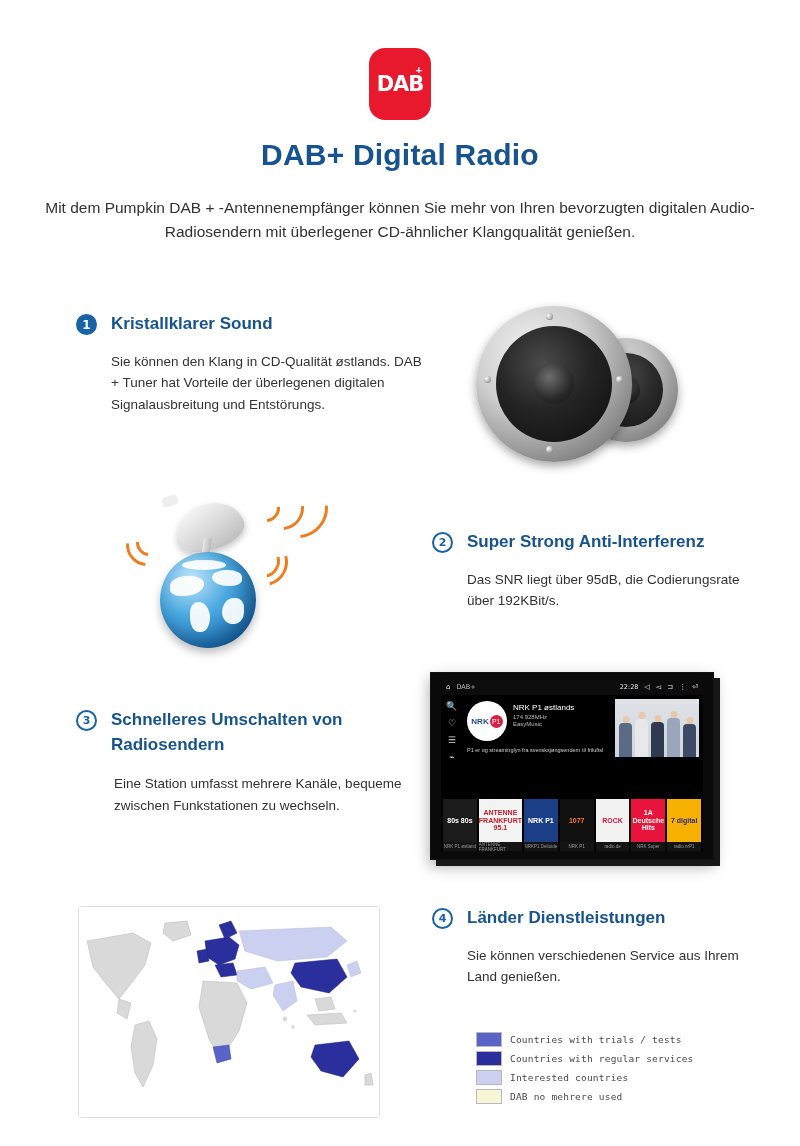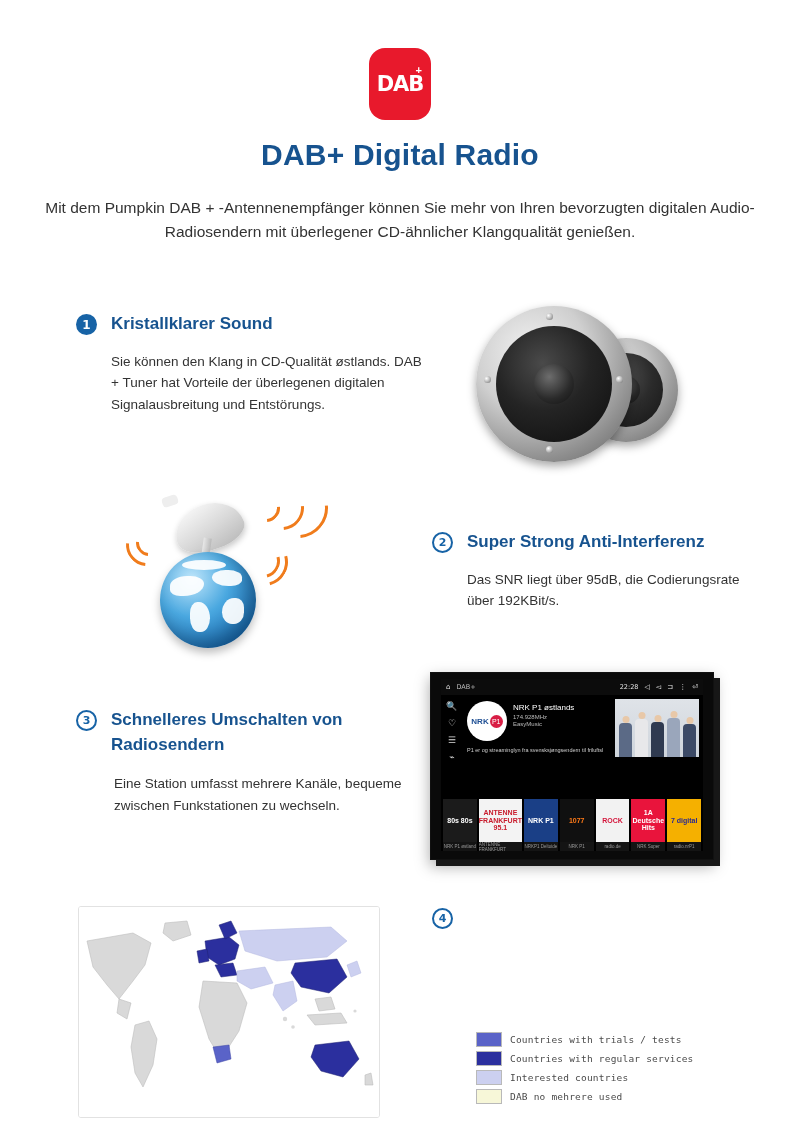--- a/index.html
+++ b/index.html
@@ -433,21 +433,23 @@
         <div class="art" style="background:#f5b000;color:#2b2b8f">7 digital</div>
         <div class="cap">radio.nrP1</div>
       </div>
     </div>
   </div>
 </div>
 
 <div id="block4">
   <div class="feature-head">
     <div class="badge ring">4</div>
-  </div>
+    <div class="feature-title">Länder Dienstleistungen</div>
+  </div>
+  <div class="feature-body">Sie können verschiedenen Service aus Ihrem Land genießen.</div>
 </div>
 
 <div class="map-card">
   <svg width="300" height="210" viewBox="0 0 300 210" role="img">
     <rect x="0" y="0" width="300" height="210" fill="#ffffff"></rect>
 
     <path d="M8 34 L54 26 L72 36 L66 58 L54 74 L40 92 L28 78 L14 60 Z" fill="#d9d9d9" stroke="#bdbdbd" stroke-width="0.6"></path>
     <path d="M40 92 L52 96 L48 112 L38 106 Z" fill="#d9d9d9" stroke="#bdbdbd" stroke-width="0.6"></path>
 
     <path d="M56 118 L70 114 L78 132 L74 158 L64 180 L56 166 L52 140 Z" fill="#d9d9d9" stroke="#bdbdbd" stroke-width="0.6"></path>

